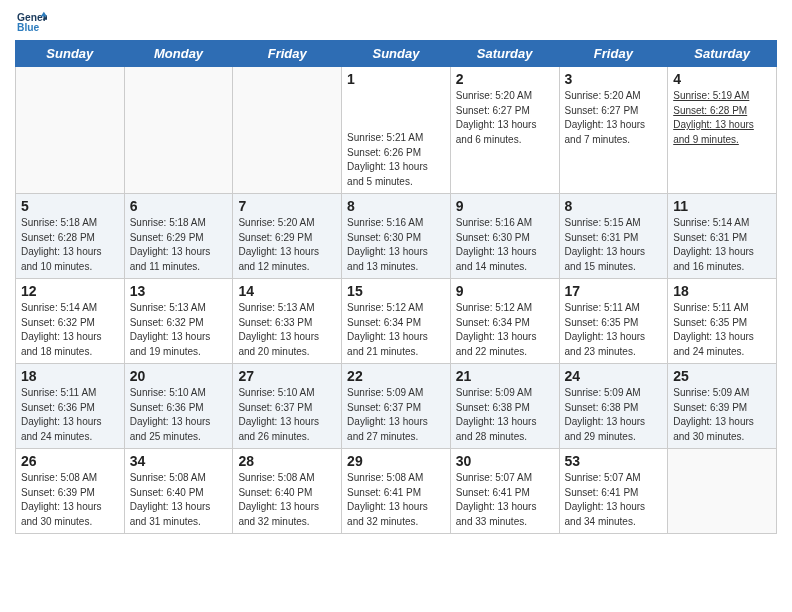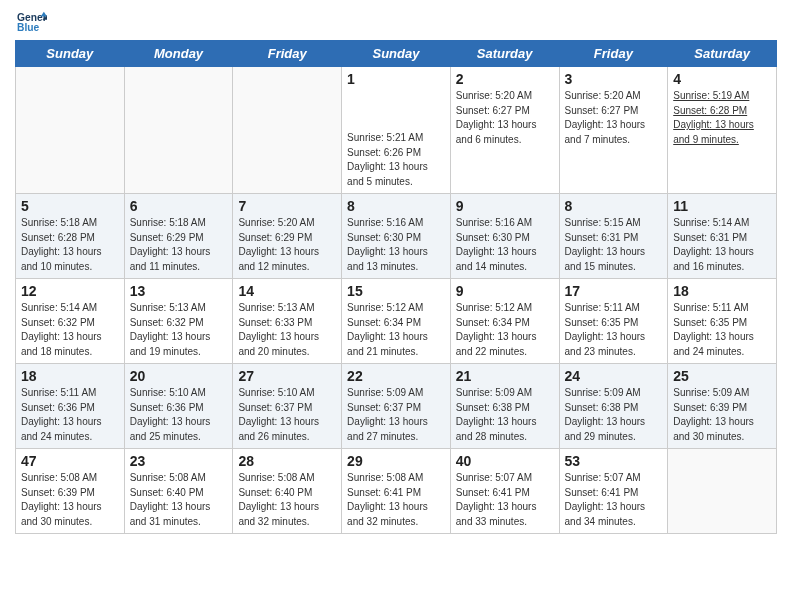--- a/index.html
+++ b/index.html
@@ -224,45 +224,45 @@
           </td>
           <td>
             <span class="day-number">25</span>
             <div class="day-info" style="white-space: pre-line;">Sunrise: 5:09 AM
 Sunset: 6:39 PM
 Daylight: 13 hours and 30 minutes.</div>
           </td>
         </tr>
         <tr>
           <td>
-            <span class="day-number">47</span>
+            <span class="day-number">26</span>
             <div class="day-info" style="white-space: pre-line;">Sunrise: 5:08 AM
 Sunset: 6:39 PM
 Daylight: 13 hours and 30 minutes.</div>
           </td>
           <td>
-            <span class="day-number">23</span>
+            <span class="day-number">34</span>
             <div class="day-info" style="white-space: pre-line;">Sunrise: 5:08 AM
 Sunset: 6:40 PM
 Daylight: 13 hours and 31 minutes.</div>
           </td>
           <td>
             <span class="day-number">28</span>
             <div class="day-info" style="white-space: pre-line;">Sunrise: 5:08 AM
 Sunset: 6:40 PM
 Daylight: 13 hours and 32 minutes.</div>
           </td>
           <td>
             <span class="day-number">29</span>
             <div class="day-info" style="white-space: pre-line;">Sunrise: 5:08 AM
 Sunset: 6:41 PM
 Daylight: 13 hours and 32 minutes.</div>
           </td>
           <td>
-            <span class="day-number">40</span>
+            <span class="day-number">30</span>
             <div class="day-info" style="white-space: pre-line;">Sunrise: 5:07 AM
 Sunset: 6:41 PM
 Daylight: 13 hours and 33 minutes.</div>
           </td>
           <td>
             <span class="day-number">53</span>
             <div class="day-info" style="white-space: pre-line;">Sunrise: 5:07 AM
 Sunset: 6:41 PM
 Daylight: 13 hours and 34 minutes.</div>
           </td>

